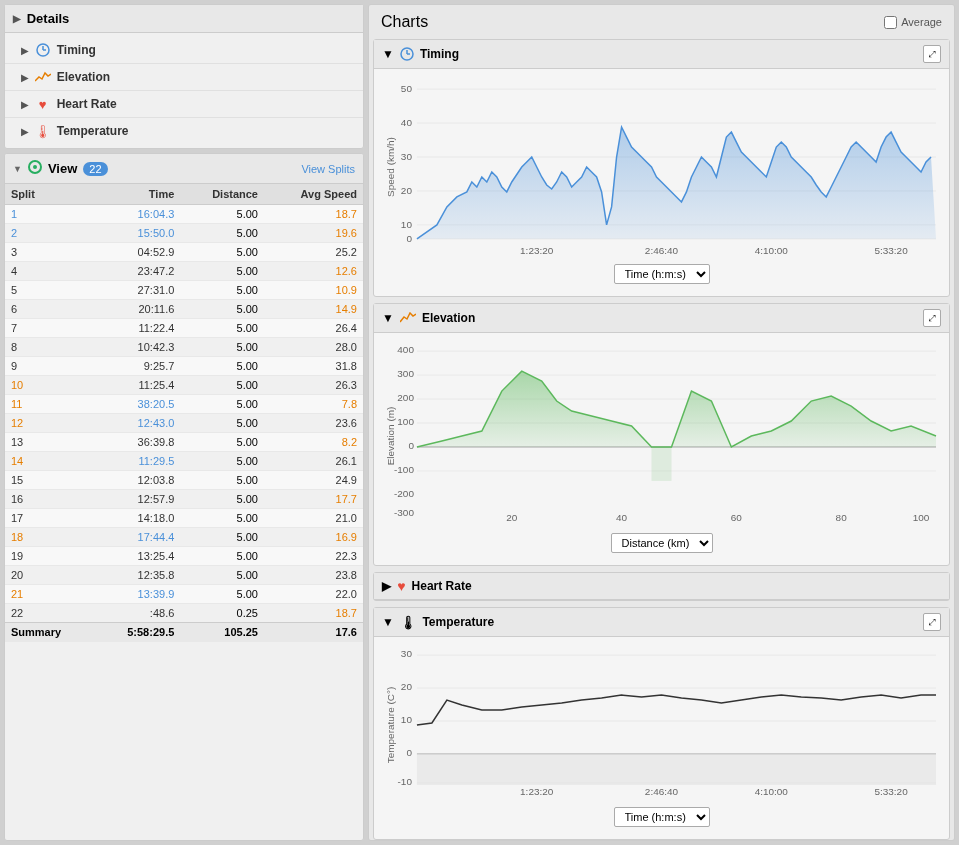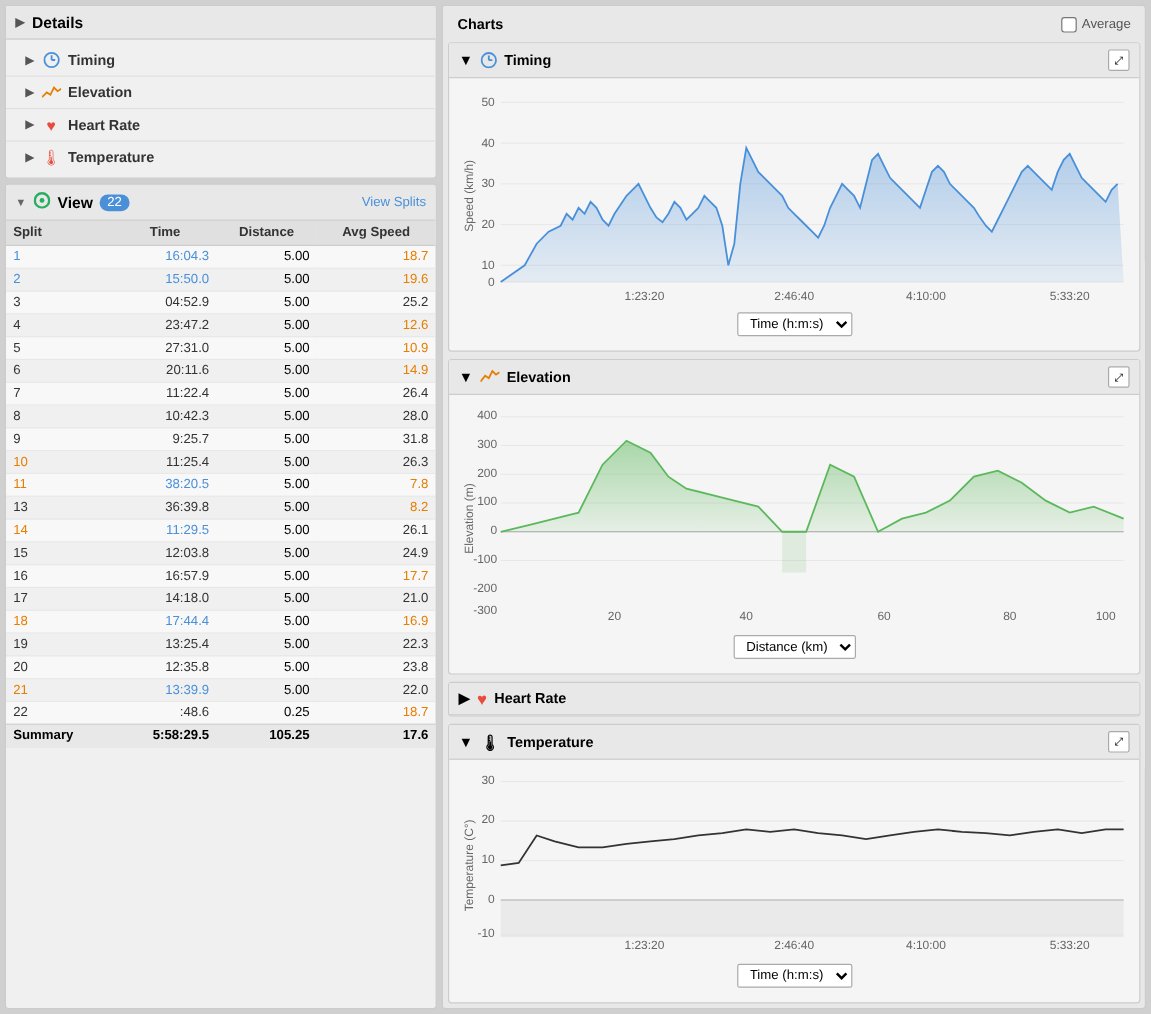--- a/index.html
+++ b/index.html
@@ -23,34 +23,34 @@
     .laps-section { background: #f0f0f0; border: 1px solid #ccc; border-radius: 3px; flex: 1; overflow: hidden; display: flex; flex-direction: column; }
     .laps-header { display: flex; align-items: center; justify-content: space-between; padding: 6px 8px; background: #e8e8e8; border-bottom: 1px solid #ccc; }
     .laps-header-left { display: flex; align-items: center; gap: 6px; }
     .laps-title { font-weight: bold; font-size: 13px; }
     .laps-badge { background: #4a90d9; color: white; border-radius: 10px; padding: 1px 6px; font-size: 11px; }
     .view-splits { color: #4a90d9; cursor: pointer; font-size: 11px; }
     
     .laps-table-container { overflow-y: auto; flex: 1; }
     table { width: 100%; border-collapse: collapse; }
     thead tr { background: #e0e0e0; }
-    thead th { padding: 4px 6px; text-align: center; font-weight: bold; font-size: 11px; color: #333; border-bottom: 1px solid #ccc; }
+    thead th { padding: 4px 6px; text-align: right; font-weight: bold; font-size: 11px; color: #333; border-bottom: 1px solid #ccc; }
     thead th:first-child { text-align: left; }
     tbody tr { border-bottom: 1px solid #e8e8e8; }
     tbody tr:nth-child(odd) { background: #f8f8f8; }
     tbody tr:nth-child(even) { background: #f0f0f0; }
     tbody td { padding: 3px 6px; text-align: right; font-size: 11px; }
     tbody td:first-child { text-align: left; }
     .summary-row td { font-weight: bold; background: #e8e8e8; border-top: 1px solid #ccc; }
     
     
     .right-panel { flex: 1; display: flex; flex-direction: column; gap: 4px; background: #e8e8e8; border: 1px solid #ccc; border-radius: 3px; padding: 4px; overflow-y: auto; }
     
     .charts-header { display: flex; align-items: center; justify-content: space-between; padding: 4px 8px; }
-    .charts-title { font-weight: bold; font-size: 12px; }
+    .charts-title { font-weight: normal; font-size: 16px; }
     .average-checkbox { display: flex; align-items: center; gap: 4px; font-size: 11px; color: #555; }
     
     .chart-block { background: #f5f5f5; border: 1px solid #ccc; border-radius: 3px; margin-bottom: 2px; }
     .chart-block-header { display: flex; align-items: center; justify-content: space-between; padding: 5px 8px; background: #e8e8e8; border-bottom: 1px solid #ccc; cursor: pointer; }
     .chart-block-title { display: flex; align-items: center; gap: 6px; font-weight: bold; font-size: 12px; }
     .expand-btn { border: 1px solid #aaa; background: white; width: 18px; height: 18px; display: flex; align-items: center; justify-content: center; cursor: pointer; font-size: 9px; border-radius: 2px; }
     
     .chart-area { padding: 8px; }
     
     .x-axis-select { display: flex; justify-content: center; padding: 4px 0; }
@@ -193,40 +193,46 @@
     <td>5.00</td>
     <td style="color:#333">26.3</td>
   </tr>
             <tr>
     <td style="color:#e67e00">11</td>
     <td style="color:#4a90d9">38:20.5</td>
     <td>5.00</td>
     <td style="color:#e67e00">7.8</td>
   </tr>
             <tr>
+    <td style="color:#e67e00">12</td>
+    <td style="color:#4a90d9">12:43.0</td>
+    <td>5.00</td>
+    <td style="color:#333">23.6</td>
+  </tr>
+            <tr>
     <td style="color:#333">13</td>
     <td style="color:#333">36:39.8</td>
     <td>5.00</td>
     <td style="color:#e67e00">8.2</td>
   </tr>
             <tr>
     <td style="color:#e67e00">14</td>
     <td style="color:#4a90d9">11:29.5</td>
     <td>5.00</td>
     <td style="color:#333">26.1</td>
   </tr>
             <tr>
     <td style="color:#333">15</td>
     <td style="color:#333">12:03.8</td>
     <td>5.00</td>
     <td style="color:#333">24.9</td>
   </tr>
             <tr>
     <td style="color:#333">16</td>
-    <td style="color:#333">16:57.9</td>
+    <td style="color:#333">12:57.9</td>
     <td>5.00</td>
     <td style="color:#e67e00">17.7</td>
   </tr>
             <tr>
     <td style="color:#333">17</td>
     <td style="color:#333">14:18.0</td>
     <td>5.00</td>
     <td style="color:#333">21.0</td>
   </tr>
             <tr>

